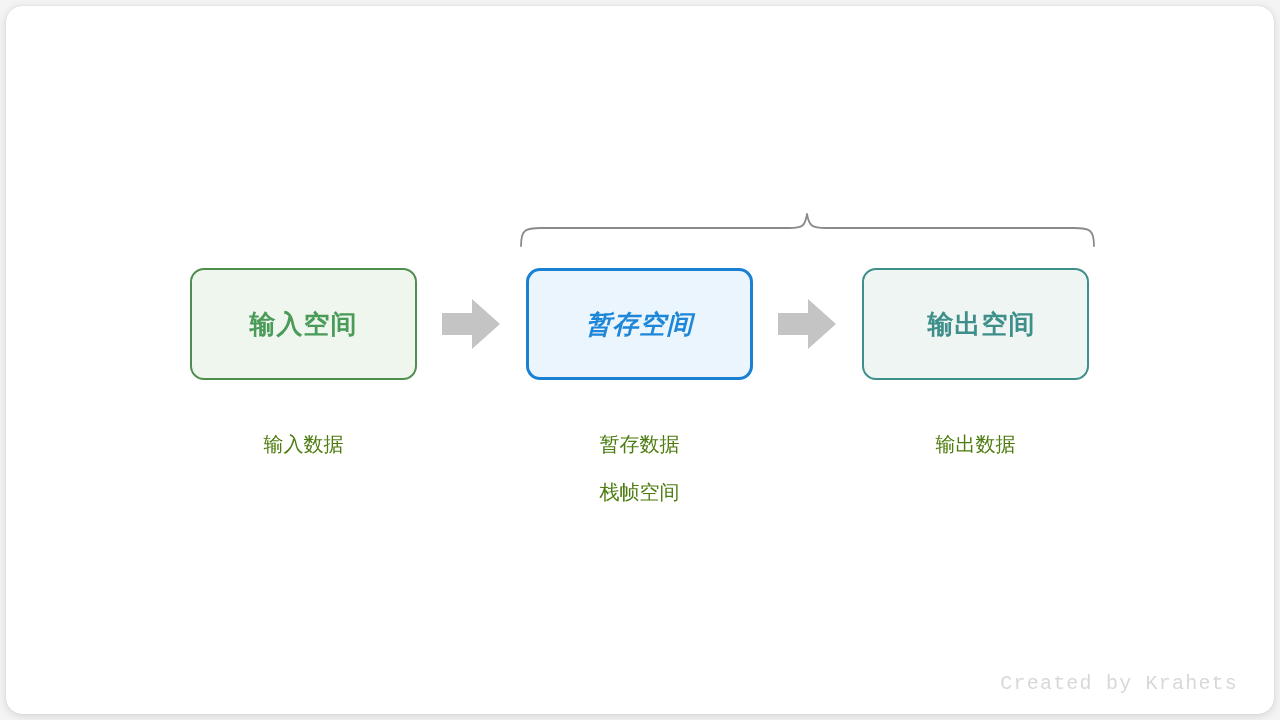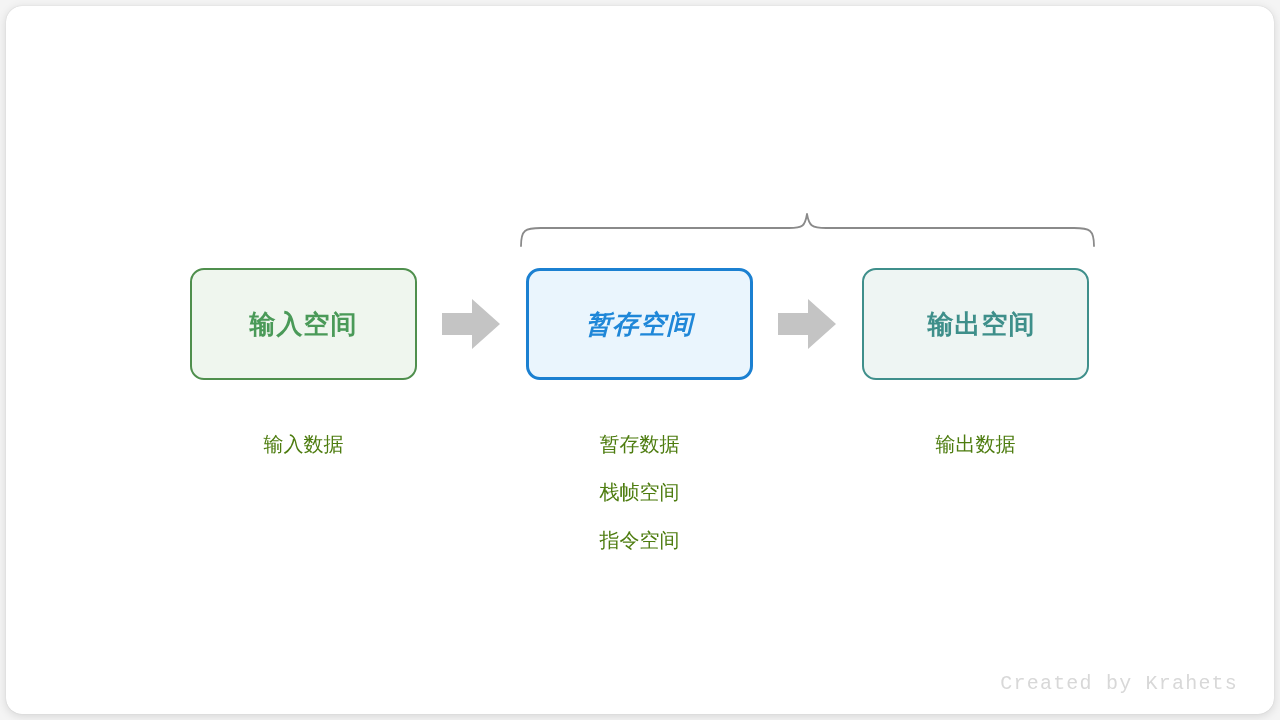--- a/index.html
+++ b/index.html
@@ -188,21 +188,20 @@
     </div>
   </div>
 
   <div class="col-captions c1">
     <div>输入数据</div>
   </div>
 
   <div class="col-captions c2">
     <div>暂存数据</div>
     <div>栈帧空间</div>
-    <div>指令空间</div>
   </div>
 
   <div class="col-captions c3">
     <div>输出数据</div>
   </div>
 
   <div id="watermark">Created by Krahets</div>
 </div>
 
 </body></html>

